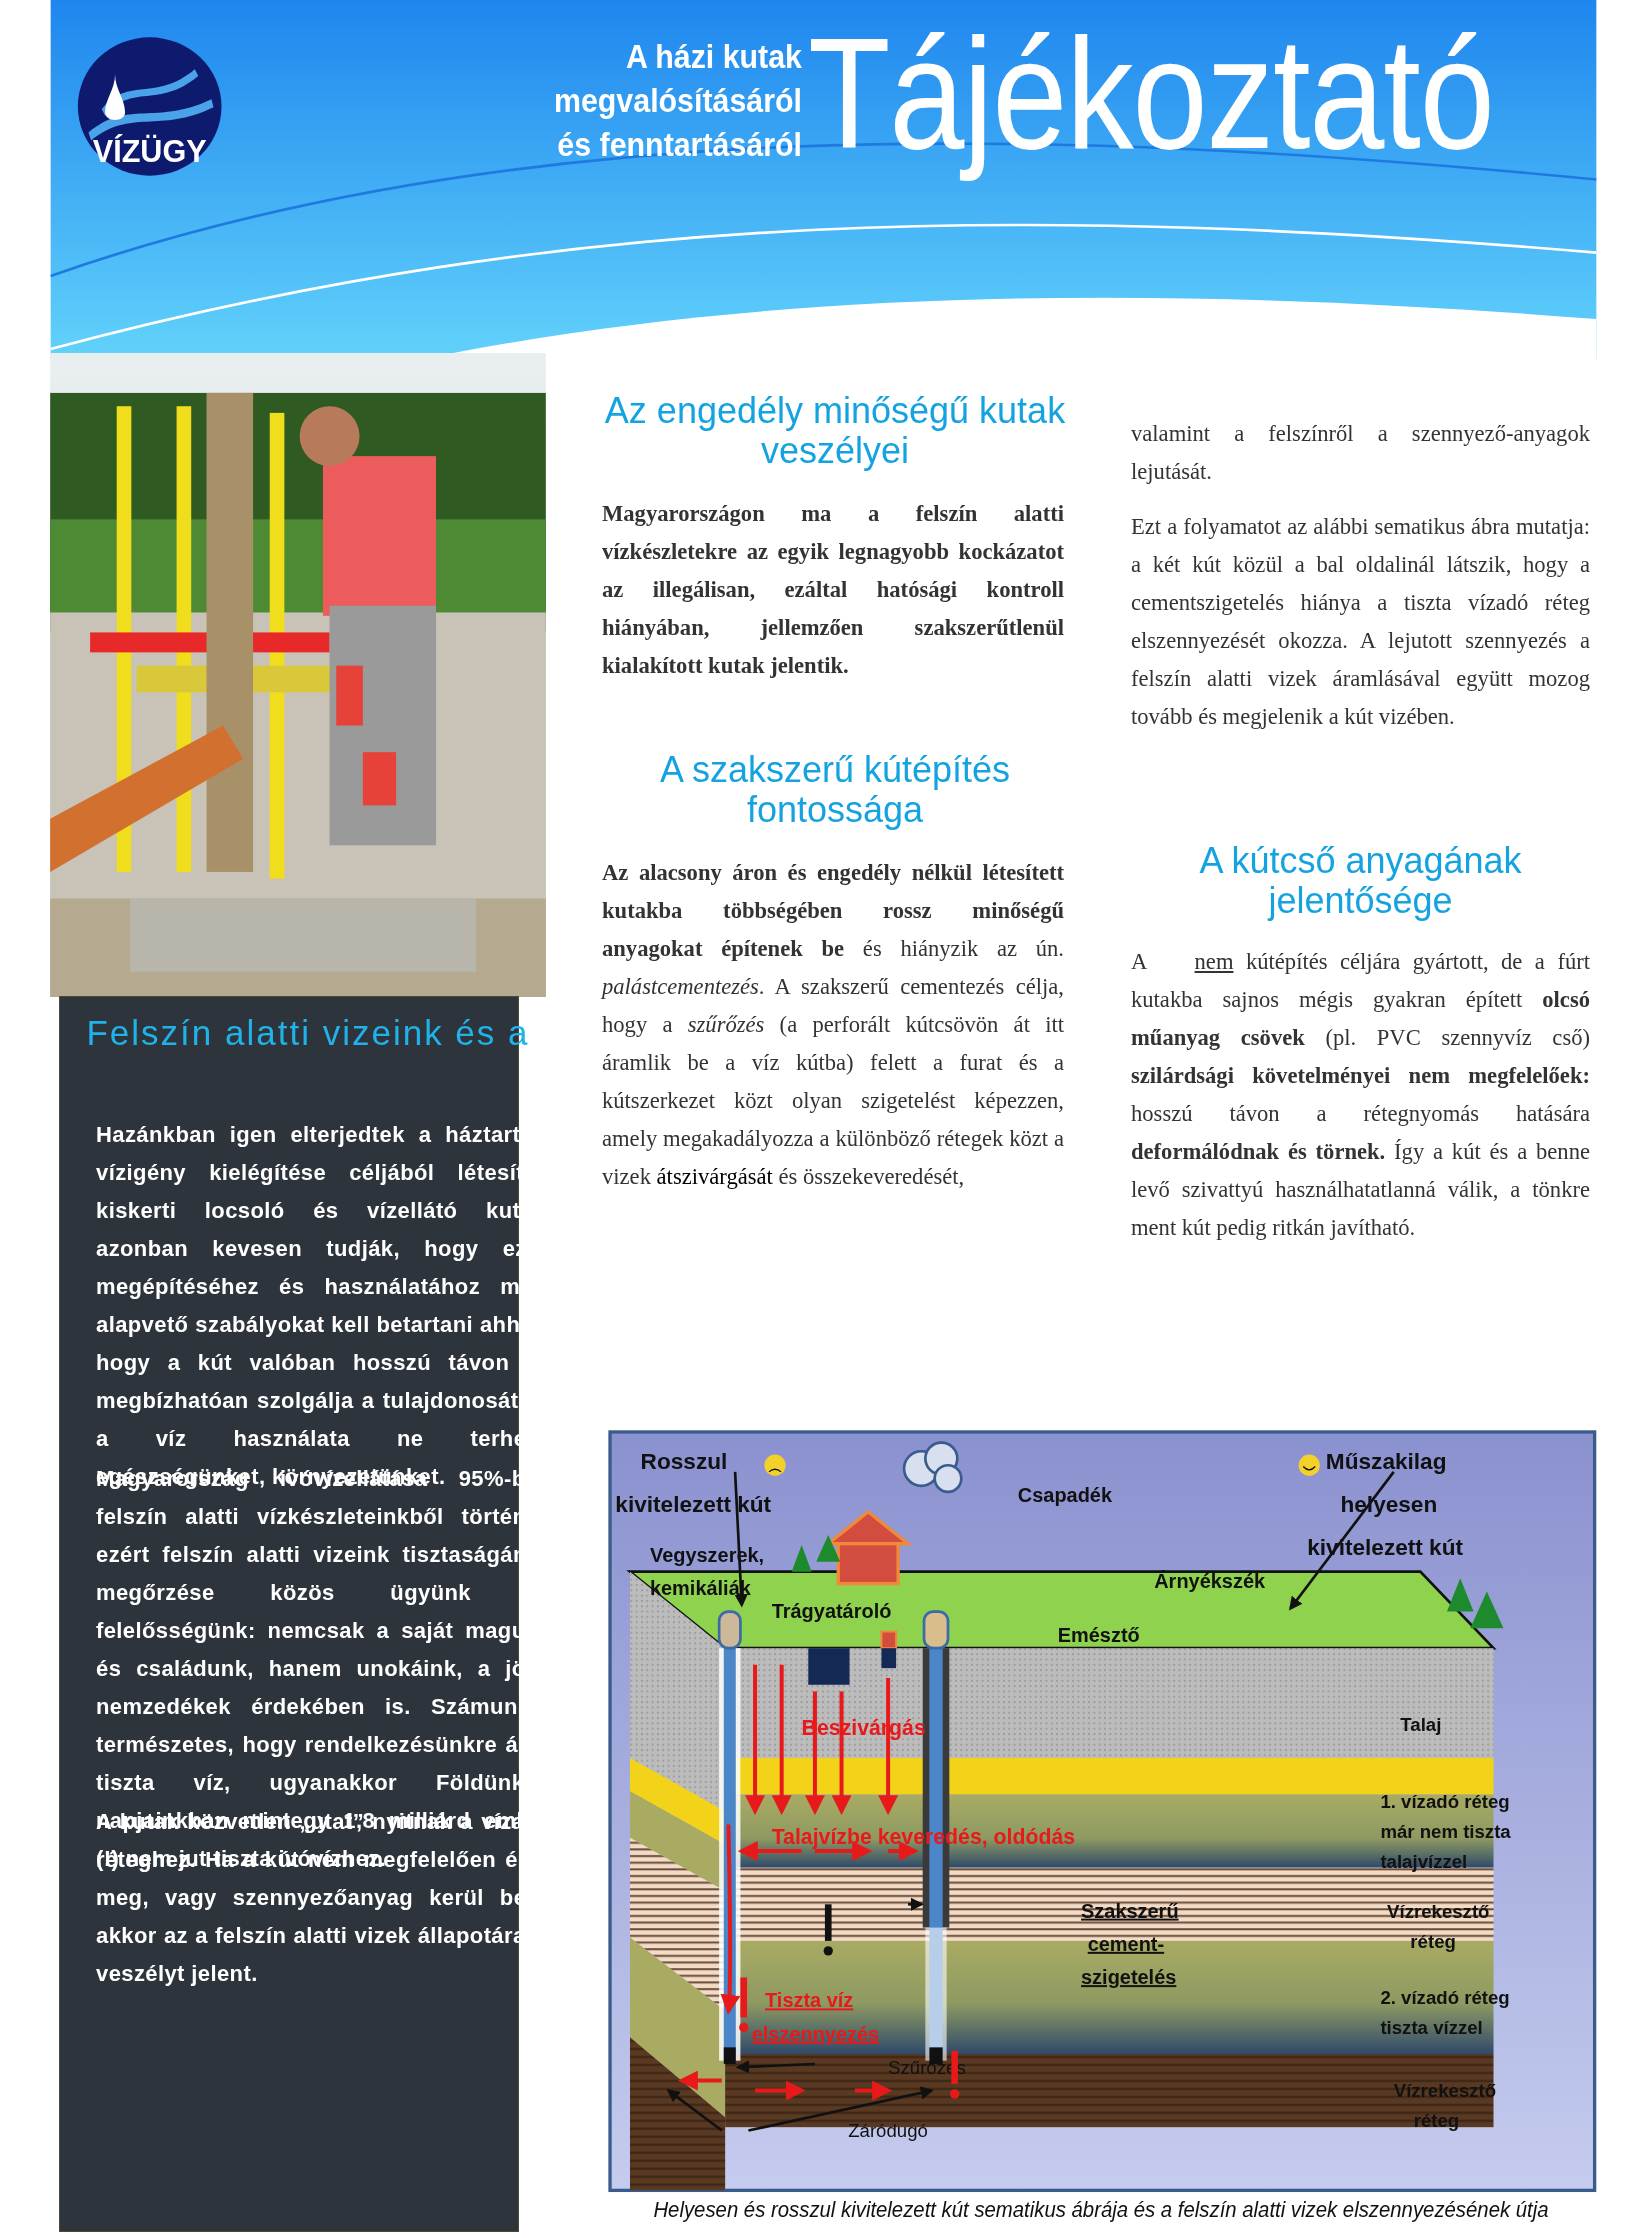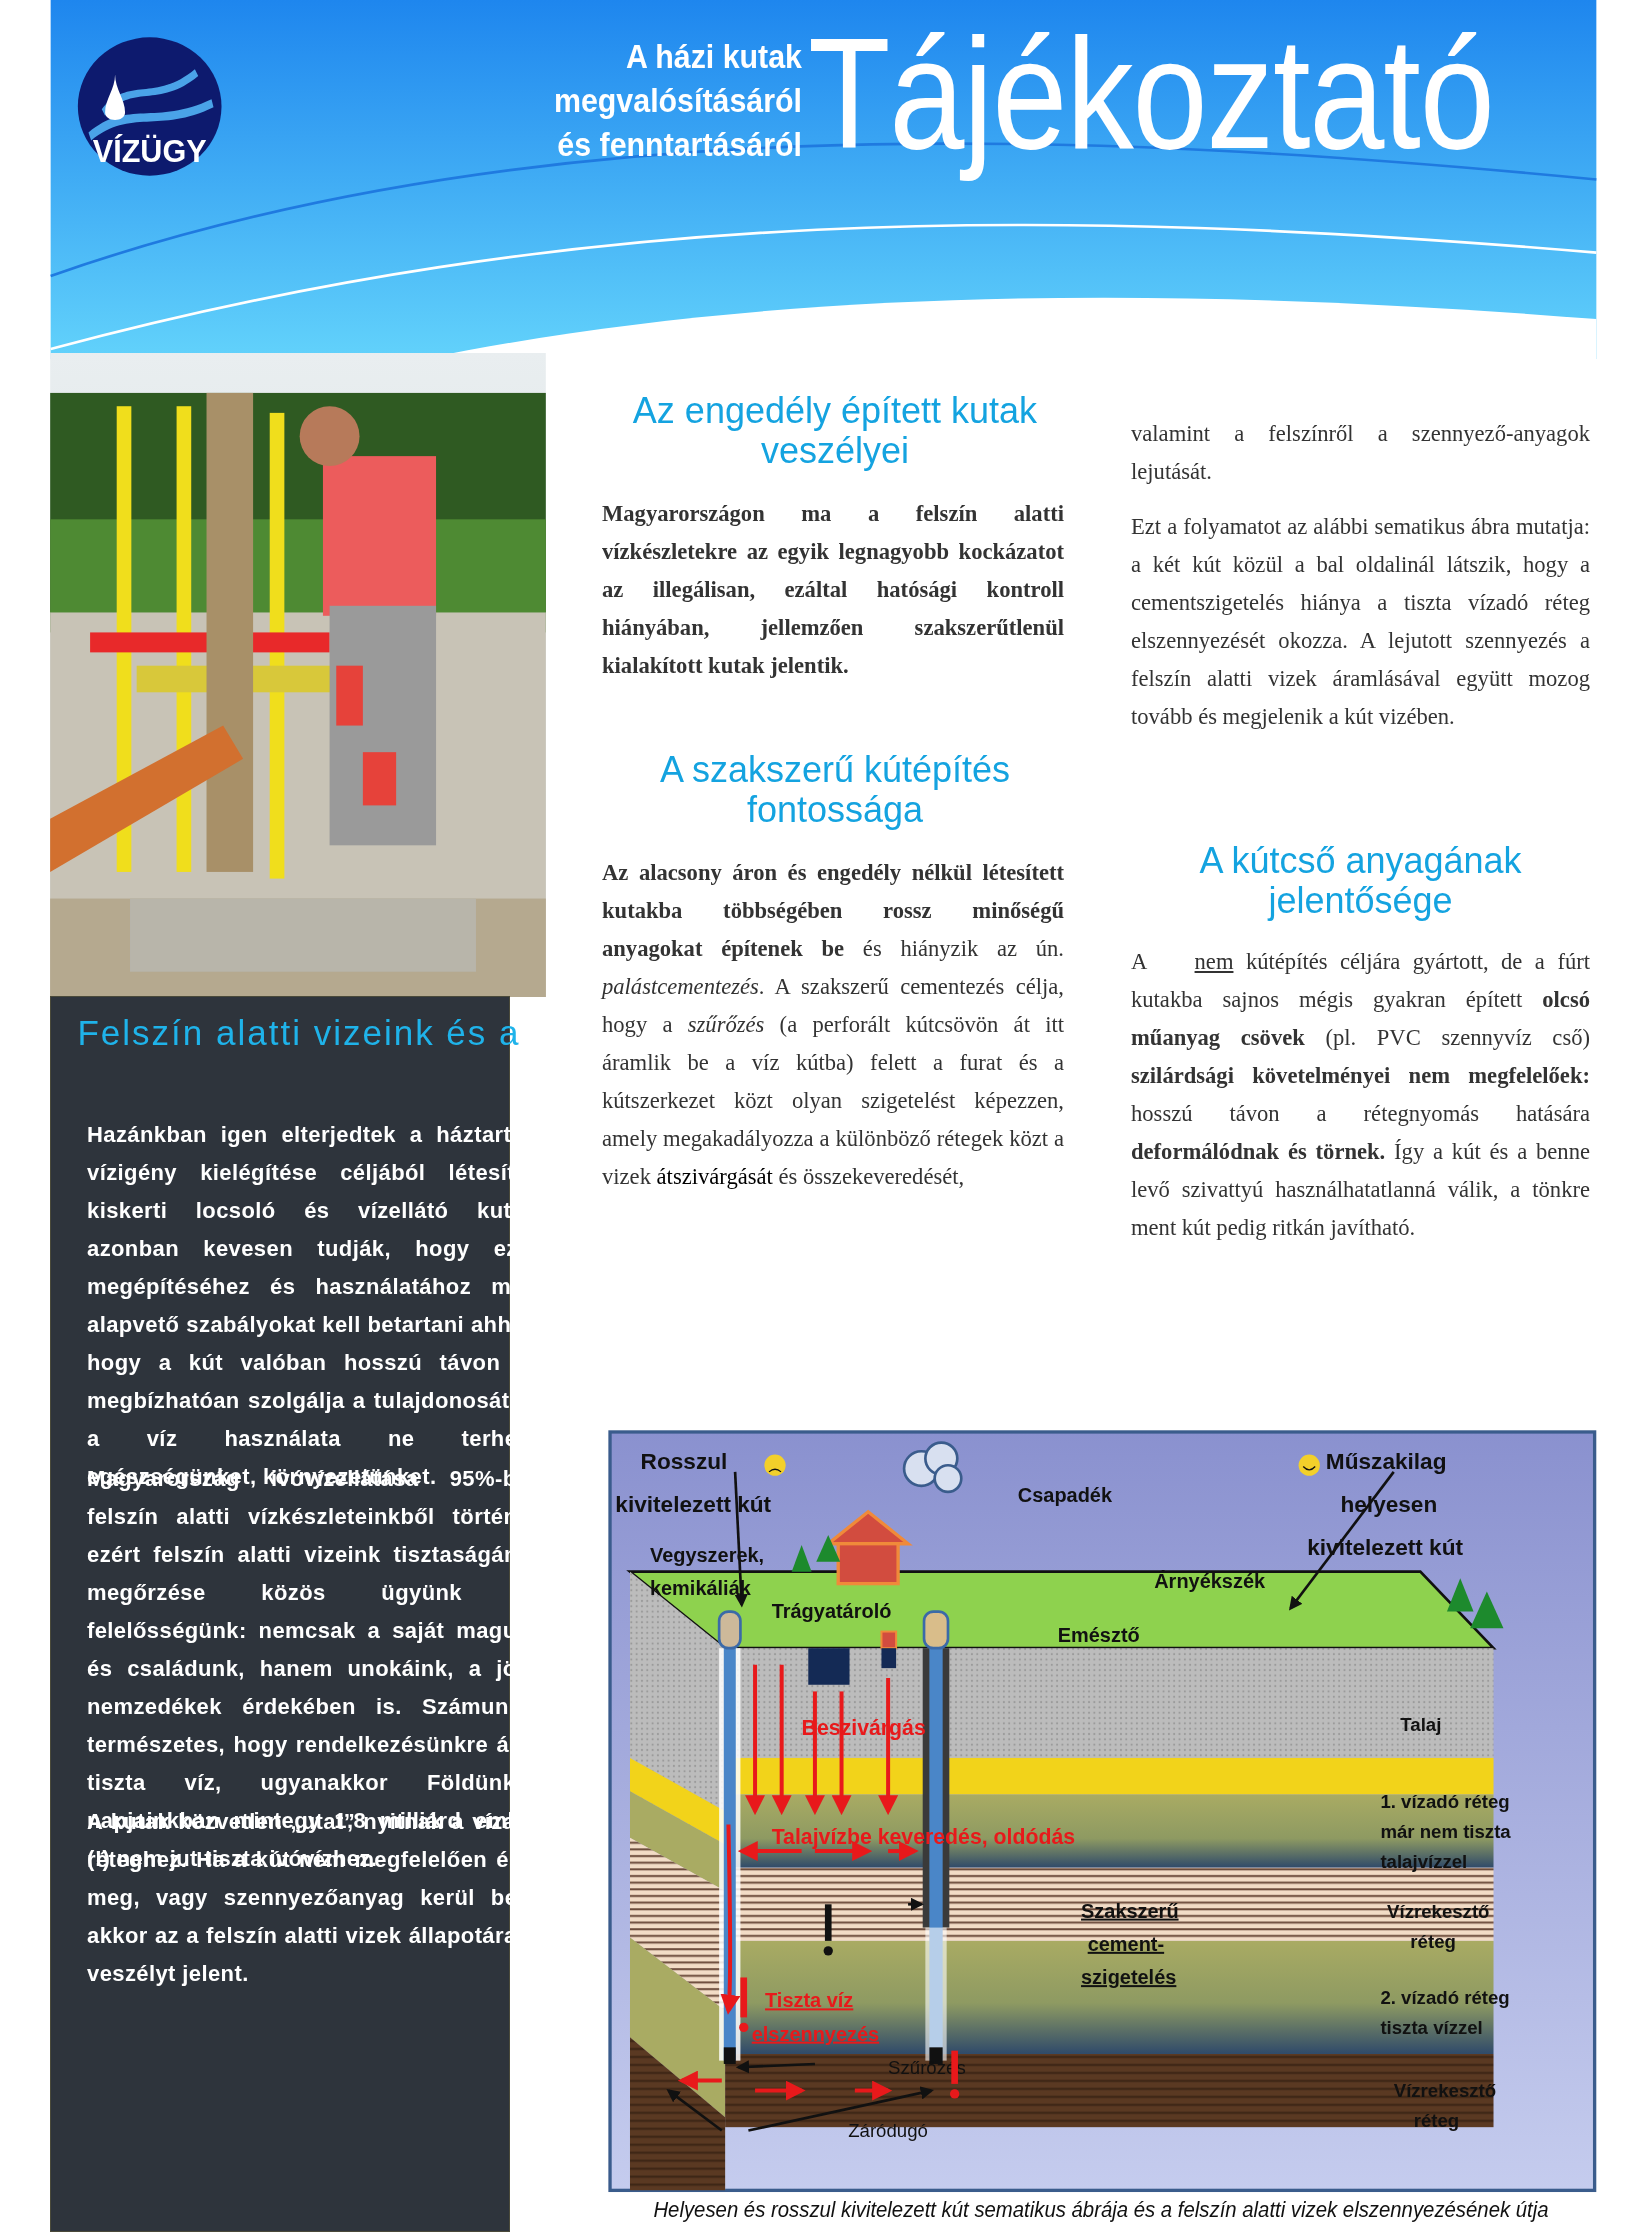--- a/index.html
+++ b/index.html
@@ -11,21 +11,21 @@
   #header svg { position:absolute; left:0; top:0; }
   #logo { position:absolute; left:25px; top:36px; width:150px; height:141px; }
   #subtitle { position:absolute; left:399px; top:35px; width:353px; text-align:right; color:#fff; font-weight:bold;
      font-size:33px; line-height:44px; letter-spacing:0px; transform:scaleX(0.92); transform-origin:right top; }
   #main-title { position:absolute; left:758px; top:6.7px; color:#fff; font-size:157px; line-height:173px; font-weight:normal; letter-spacing:-1.3px; transform:scaleX(0.86); transform-origin:left top; white-space:nowrap; }
 
   
   #photo { left:50px; top:353px; width:496px; height:644px; overflow:hidden; }
 
   
-  #dark-panel { left:50px; top:996px; width:460px; height:1236px; background:#2e343c; border:1.3px solid #4a4a3a; box-sizing:border-box; }
+  #dark-panel { left:59px; top:996px; width:460px; height:1236px; background:#2e343c; border:1.3px solid #4a4a3a; box-sizing:border-box; }
   #dark-title { position:absolute; left:0; top:14.6px; width:496px; text-align:center; color:#1fb3ea; font-size:35px; line-height:41px; letter-spacing:2px; }
   .dark-p { position:absolute; left:20px; width:456px; color:#fff; font-weight:bold; font-size:22px; line-height:38px; text-align:justify; letter-spacing:0.4px; margin:16px; }
 
   
   .sec-title { position:absolute; color:#14a3e0; font-size:36px; line-height:40px; text-align:center; margin:0; font-weight:normal; }
   .col-p { position:absolute; color:#333; font-size:22.6px; line-height:38px; text-align:justify; margin:0;font-family:Liberation Serif, serif; }
   .b { font-weight:bold; }
   .i { font-style:italic; }
   .u { text-decoration:underline;margin-left:36px; }
 
@@ -99,21 +99,21 @@
 <div id="dark-panel" class="abs">
   <div id="dark-title">
     <div>Felszín alatti vizeink és a</div>
   </div>
   <p class="dark-p" style="top:103px;">Hazánkban igen elterjedtek a háztartási vízigény kielégítése céljából létesített kiskerti locsoló és vízellátó kutak, azonban kevesen tudják, hogy ezek megépítéséhez és használatához mely alapvető szabályokat kell betartani ahhoz, hogy a kút valóban hosszú távon és megbízhatóan szolgálja a tulajdonosát és a víz használata ne terhelje egészségünket, környezetünket.</p>
   <p class="dark-p" style="top:447px;">Magyarország ivóvízellátása 95%-ban felszín alatti vízkészleteinkből történik, ezért felszín alatti vizeink tisztaságának megőrzése közös ügyünk és felelősségünk: nemcsak a saját magunk és családunk, hanem unokáink, a jövő nemzedékek érdekében is. Számunkra természetes, hogy rendelkezésünkre áll a tiszta víz, ugyanakkor Földünkön napjainkban mintegy 1,8 milliárd ember (!) nem jut tiszta ivóvízhez.</p>
   <p class="dark-p" style="top:790px;">A kutak közvetlen „utat” nyitnak a vízadó réteghez. Ha a kút nem megfelelően épül meg, vagy szennyezőanyag kerül bele, akkor az a felszín alatti vizek állapotára is veszélyt jelent.</p>
 </div>
 
 <h2 class="sec-title" style="left:602px; top:391px; width:466px;">
-  <span>Az engedély épített kutak</span><br>
+  <span>Az engedély minőségű kutak</span><br>
   <span>veszélyei</span>
 </h2>
 <p class="col-p b" style="left:602px; top:495px; width:462px;">Magyarországon ma a felszín alatti vízkészletekre az egyik legnagyobb kockázatot az illegálisan, ezáltal hatósági kontroll hiányában, jellemzően szakszerűtlenül kialakított kutak jelentik.</p>
 
 <h2 class="sec-title" style="left:602px; top:750px; width:466px;">
   <span>A szakszerű kútépítés</span><br>
   <span>fontossága</span>
 </h2>
 <p class="col-p" style="left:602px; top:854px; width:462px;"><span class="b">Az alacsony áron és engedély nélkül létesített kutakba többségében rossz minőségű anyagokat építenek be</span><span> és hiányzik az ún. </span><span class="i">palástcementezés</span><span>. A szakszerű cementezés célja, hogy a </span><span class="i">szűrőzés</span><span> (a perforált kútcsövön át itt áramlik be a víz kútba) felett a furat és a kútszerkezet közt olyan szigetelést képezzen, amely megakadályozza a különböző rétegek közt a vizek </span><span style="color:#000">átszivárgását</span><span> és összekeveredését,</span></p>
 

